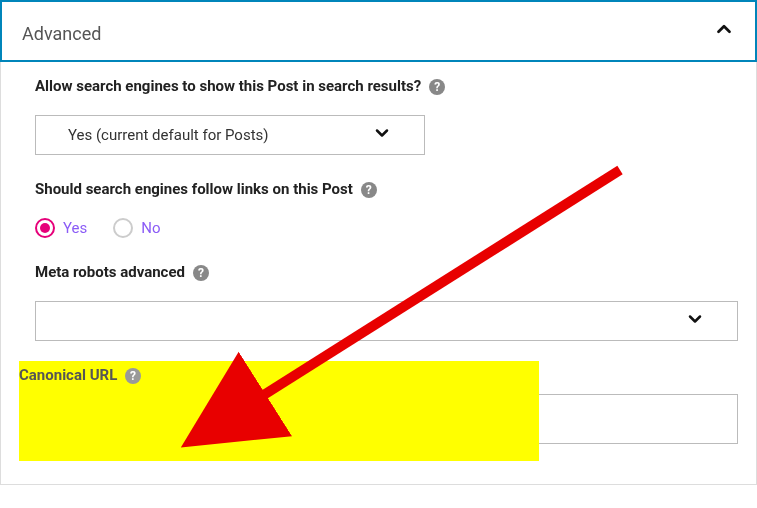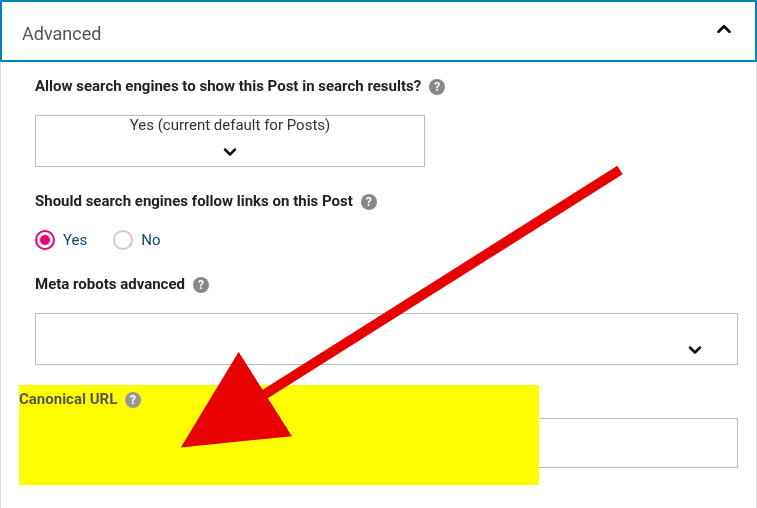--- a/index.html
+++ b/index.html
@@ -51,42 +51,41 @@
     font-size: 12px;
     font-weight: 700;
     align-items: center;
     justify-content: center;
     margin-left: 4px;
     line-height: 1;
     vertical-align: middle;
   }
   .select-box {
     border: 1px solid #bbb;
-    height: 52px;
+    height: 40px;
     width: 390px;
     display: flex;
     align-items: center;
     justify-content: space-between;
     padding: 0 32px;
     cursor: pointer;
     background: #fff;
-    flex-direction: column;
   }
   .select-full { width: 100%; }
   .select-text { color: #333; font-size: 15px; }
   .radios { display: flex; gap: 26px; align-items: center; }
   .radio-item { display: flex; align-items: center; gap: 8px; cursor: pointer; }
   .radio-outer {
     width: 20px; height: 20px; border-radius: 50%;
     border: 2px solid #ccc;
     display: flex; align-items: center; justify-content: center;
   }
   .radio-outer.checked { border-color: #e6007a; }
   .radio-inner { width: 10px; height: 10px; border-radius: 50%; background: #e6007a; }
-  .radio-label { font-size: 15px; color: #0c4a6e; }
+  .radio-label { font-size: 15px; color: #8b5cf6; }
   .canonical-block { position: relative; margin-top: 13px; }
   .highlight {
     position: absolute;
     left: 0; top: -4px;
     width: 520px; height: 100px;
     background: #ffff00;
     z-index: 1;
   }
   .canonical-label {
     position: relative; z-index: 2;

